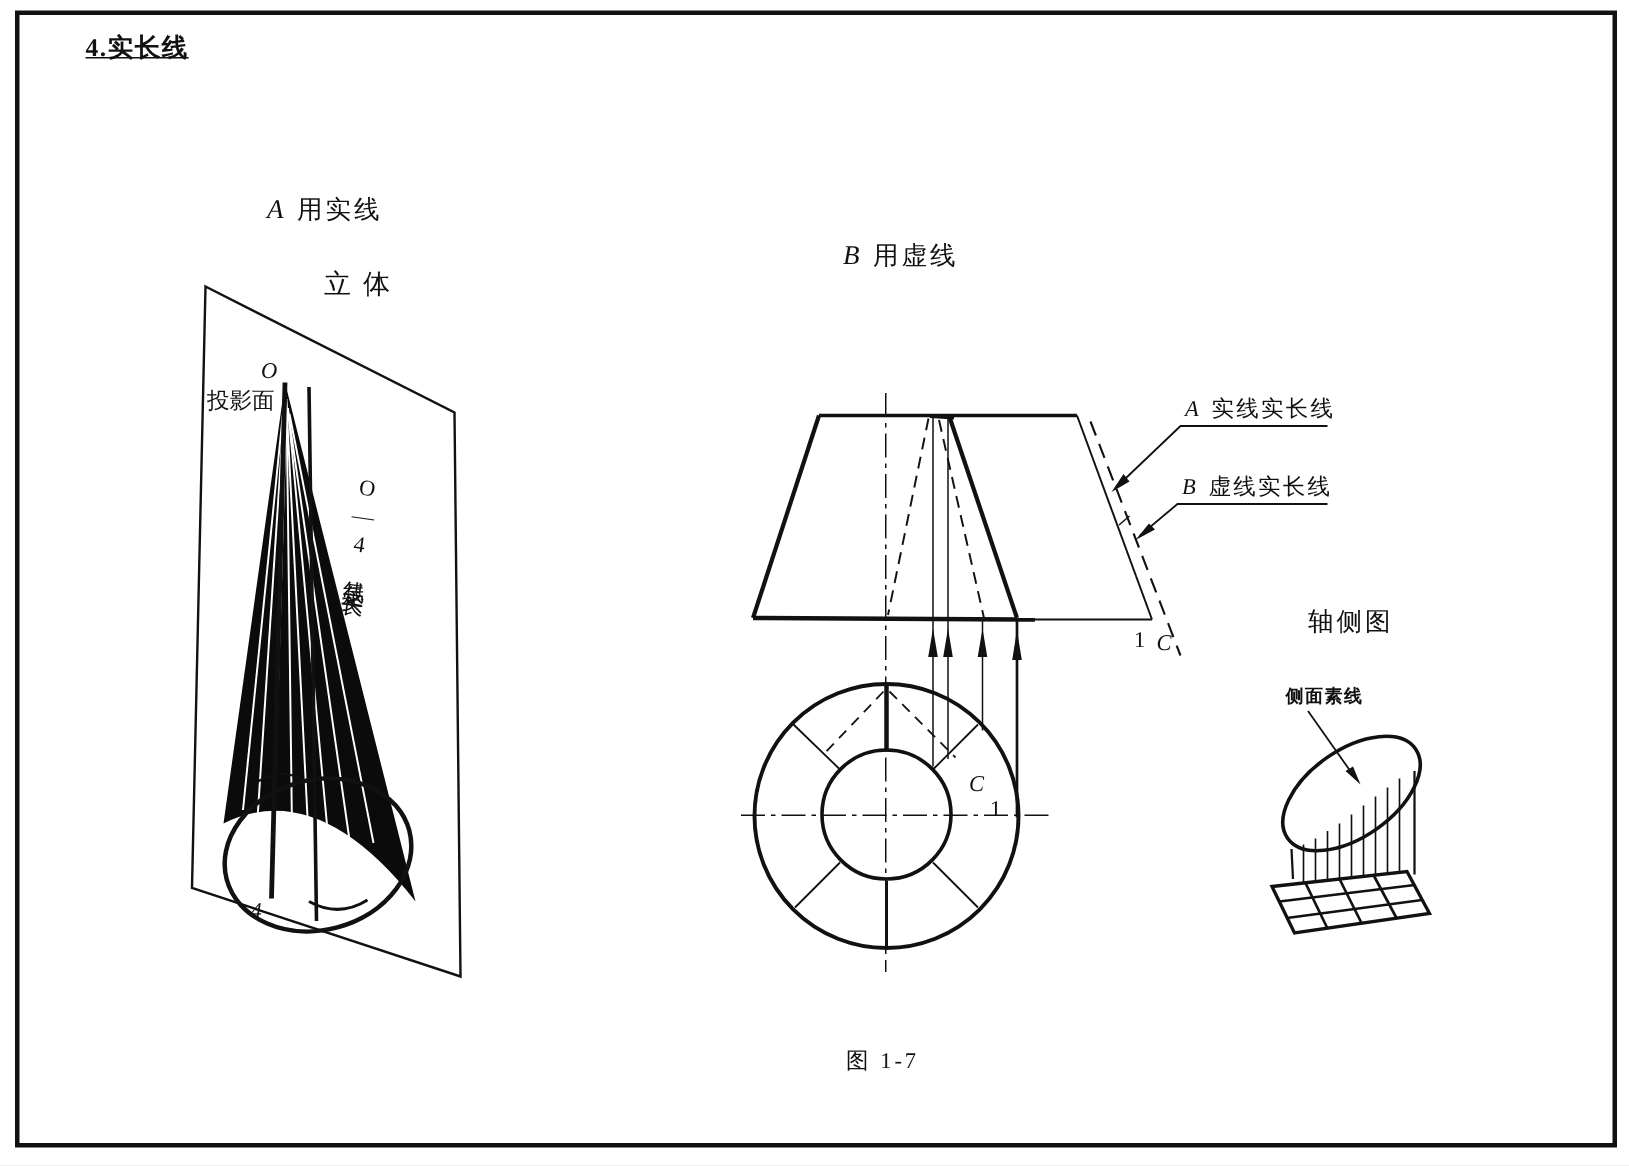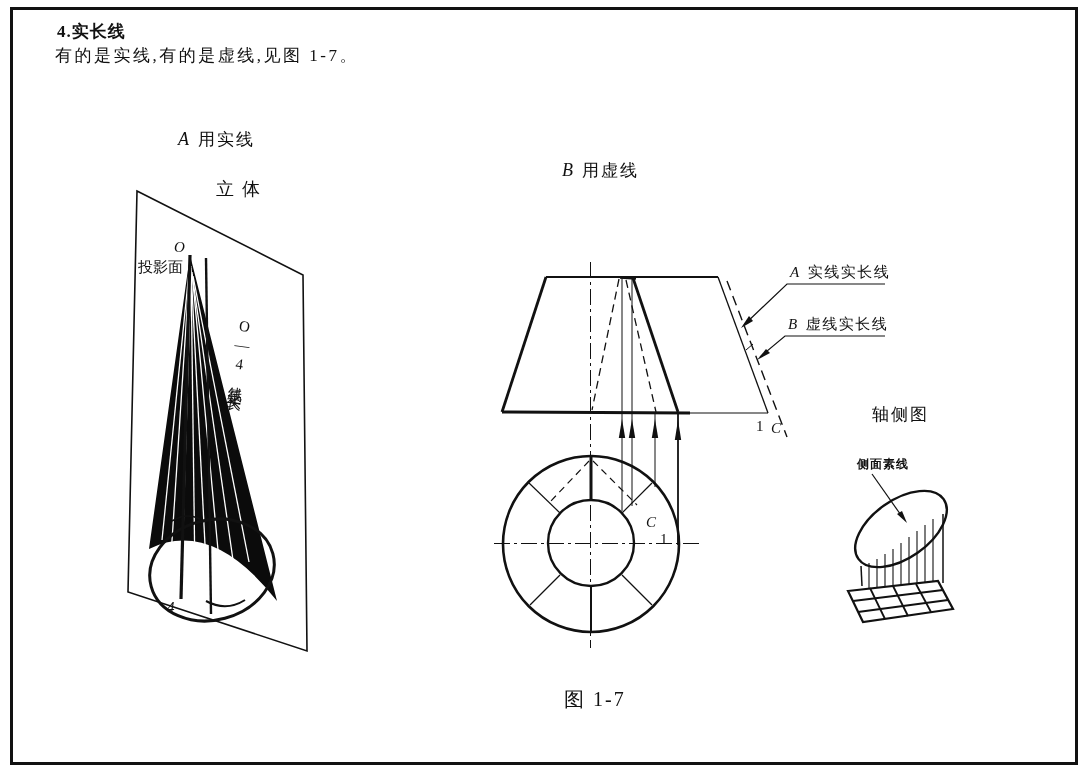--- a/index.html
+++ b/index.html
@@ -5,45 +5,44 @@
   html,body{margin:0;padding:0;background:#e8e8e4;}
   .page{
     position:relative;width:1086px;height:777px;background:#ffffff;
     font-family:"Liberation Serif","DejaVu Serif",serif;color:#111;overflow:hidden;
   }
   .frame{
     position:absolute;left:10px;top:7px;width:1068px;height:758px;
     border:3px solid #111;box-sizing:border-box;pointer-events:none;
   }
   .txt{position:absolute;white-space:nowrap;color:#111;}
-  .hdr{font-size:17px;font-weight:bold;letter-spacing:1px;}
+  .hdr{font-size:17px;font-weight:bold;letter-spacing:1px;text-decoration:underline;}
   .intro{font-size:17px;letter-spacing:2.5px;}
   .dlabel{font-size:17px;letter-spacing:2px;}
   .sub{font-size:18px;letter-spacing:8px;}
   .small-bold{font-size:12px;font-weight:bold;letter-spacing:1px;}
-  .cap{font-size:20px;letter-spacing:2px;}
+  .cap{font-size:15px;letter-spacing:2px;margin-top:12px;}
   .it{font-style:italic;margin-right:7px;font-size:18px;}
   .vnote{
     position:absolute;left:231px;top:318px;
     writing-mode:vertical-rl;text-orientation:upright;
     font-size:15px;letter-spacing:3px;transform:rotate(8deg);
   }
   svg{position:absolute;overflow:visible;}
   .ink{stroke:#111;fill:none;}
   .svgtxt{font-family:"Liberation Serif","DejaVu Serif",serif;fill:#111;font-size:15px;}
   .itS{font-style:italic;}
 </style>
 </head>
 <body>
 
 <div class="page">
   <div class="frame"></div>
 
   <div class="txt hdr" style="left:57px;top:20px">4.实长线</div>
-  <div class="txt intro" style="left:55px;top:44px">有的是实线,有的是虚线,见图 1-7。</div>
 
   <div class="txt dlabel" style="left:178px;top:128px">
     <span class="it">A</span><span>用实线</span>
   </div>
   <div class="txt sub" style="left:216px;top:177px">立体</div>
 
   <div class="txt dlabel" style="left:562px;top:159px">
     <span class="it">B</span><span>用虚线</span>
   </div>
 

